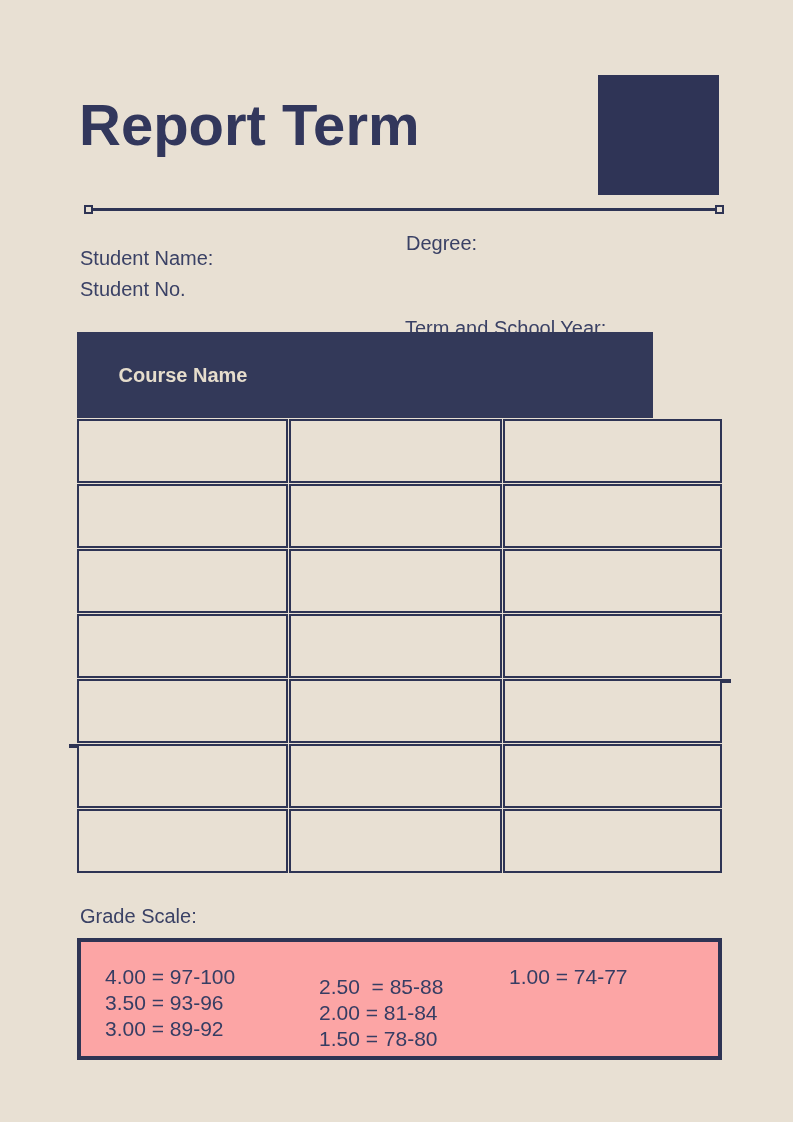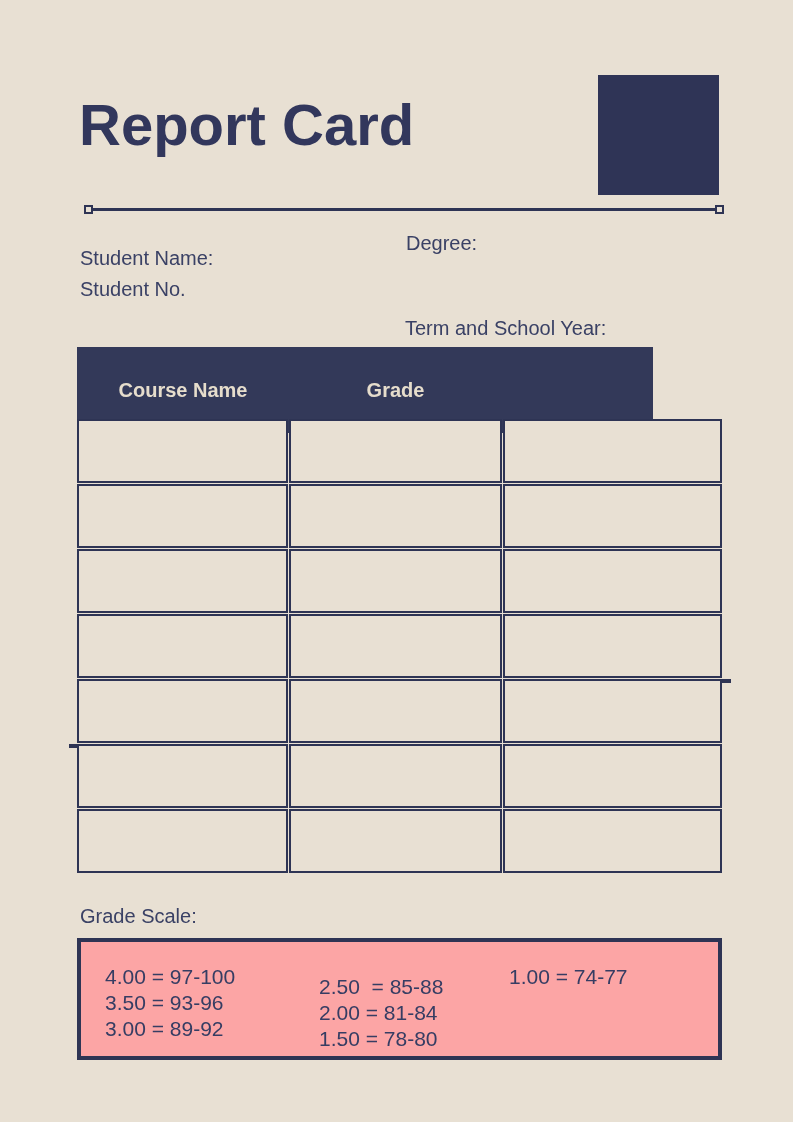--- a/index.html
+++ b/index.html
@@ -46,21 +46,21 @@
     color: #3a4165;
     white-space: nowrap;
   }
   .lbl-student-name { left: 80px;  top: 247px; }
   .lbl-student-no   { left: 80px;  top: 278px; }
   .lbl-degree       { left: 406px; top: 232px; }
   .lbl-term         { left: 405px; top: 292px; margin-top: 25px; }
 
   
   .table-header {
-    left: 77px; top: 347px;
+    left: 77px; top: 332px;
     width: 576px; height: 86px;
     background: #333959;
     display: grid;
     grid-template-columns: 212px 213px 220px;
     align-items: center;
     text-align: center;
   }
   .table-header .th {
     color: #e6ddcc;
     font-size: 20px;
@@ -106,35 +106,34 @@
     line-height: 26px;
   }
   .gs-col-1 { left: 24px;  top: 22px; }
   .gs-col-2 { left: 238px; top: 32px; }
   .gs-col-3 { left: 428px; top: 22px; }
   .gs-line { white-space: pre; }
 </style>
 </head>
 <body>
 
-<div class="abs page-title">Report Card</div>
+<div class="abs page-title">Report Term</div>
 <div class="abs brand-square"></div>
 
 <div class="abs divider-line"></div>
 <div class="abs divider-endpoint endpoint-left"></div>
 <div class="abs divider-endpoint endpoint-right"></div>
 
 <div class="abs info-label lbl-student-name">Student Name:</div>
 <div class="abs info-label lbl-student-no">Student No.</div>
 <div class="abs info-label lbl-degree">Degree:</div>
 <div class="abs info-label lbl-term">Term and School Year:</div>
 
 <div class="abs table-header">
   <div class="th">Course Name</div>
-  <div class="th">Grade</div>
 </div>
 <div class="abs table-body">
     <div class="cell"></div>
     <div class="cell"></div>
     <div class="cell"></div>
     <div class="cell"></div>
     <div class="cell"></div>
     <div class="cell"></div>
     <div class="cell"></div>
     <div class="cell"></div>

